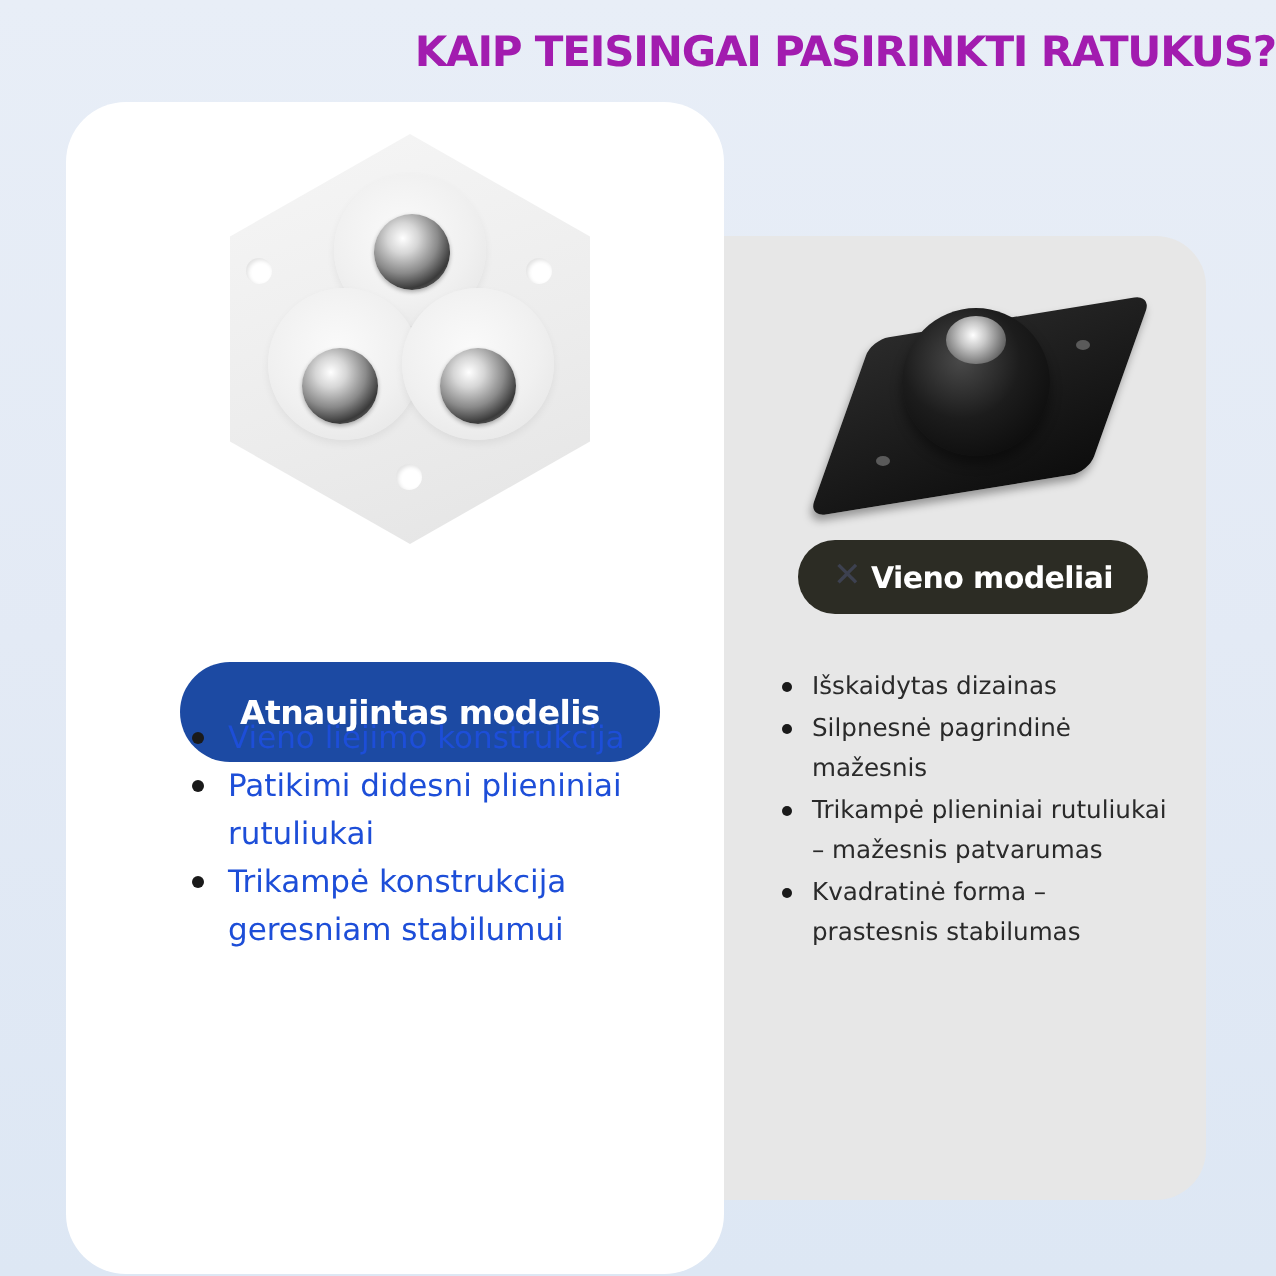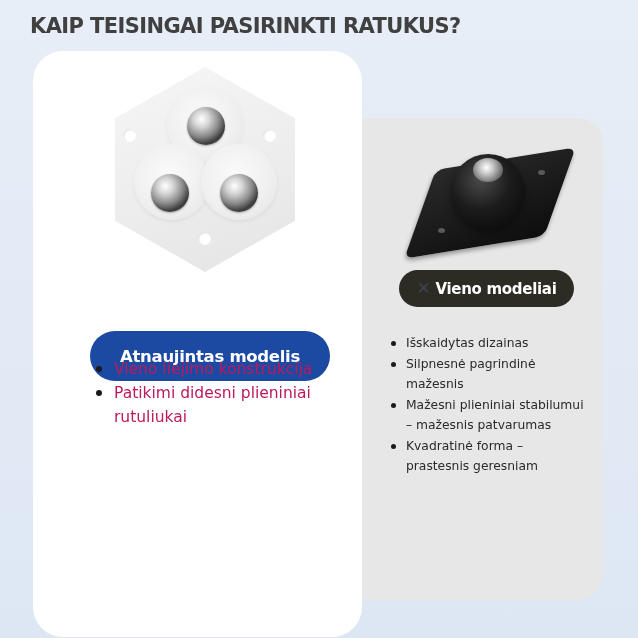--- a/index.html
+++ b/index.html
@@ -6,27 +6,27 @@
     html, body { width: 638px; height: 638px; overflow: hidden; }
     body {
       position: relative;
       background: linear-gradient(180deg, #e8eef7 0%, #e3eaf5 50%, #dde7f4 100%);
       font-family: "Liberation Sans", "DejaVu Sans", sans-serif;
       color: #1a1a1a;
     }
     .title {
       position: absolute;
       left: 0; top: 14px; width: 638px;
-      text-align: left;
+      text-align: right;
       padding-left: 30px;
       font-family: "DejaVu Sans", sans-serif;
       font-weight: bold;
       font-size: 21px;
       letter-spacing: -0.6px;
-      color: #404040;
+      color: #a21caf;
     }
     .card-new {
       position: absolute;
       left: 33px; top: 51px;
       width: 329px; height: 586px;
       background: #ffffff;
       border-radius: 30px;
     }
     .card-old {
       position: absolute;
@@ -154,21 +154,21 @@
       width: 6px; height: 6px;
       border-radius: 50%;
       background: #1a1a1a;
     }
     .list-new {
       left: 92px; top: 357px;
       width: 260px;
       font-family: "DejaVu Sans", sans-serif;
       font-size: 15.5px;
       line-height: 24px;
-      color: #be185d;
+      color: #1d4ed8;
     }
     .list-new li::before { top: 9px; }
     .list-old {
       left: 388px; top: 333px;
       width: 200px;
       font-family: "DejaVu Sans", sans-serif;
       font-size: 12.3px;
       line-height: 20.5px;
       color: #2a2a2a;
     }
@@ -209,20 +209,21 @@
 </div>
 
 <div class="btn-old">
   <span class="x-icon">✕</span>
   <span>Vieno modeliai</span>
 </div>
 
 <ul class="list list-new">
   <li>Vieno liejimo konstrukcija</li>
   <li>Patikimi didesni plieniniai rutuliukai</li>
+  <li>Trikampė konstrukcija geresniam stabilumui</li>
 </ul>
 
 <ul class="list list-old">
   <li>Išskaidytas dizainas</li>
   <li>Silpnesnė pagrindinė mažesnis</li>
-  <li>Mažesni plieniniai stabilumui – mažesnis patvarumas</li>
-  <li>Kvadratinė forma – prastesnis geresniam</li>
+  <li>Trikampė plieniniai rutuliukai – mažesnis patvarumas</li>
+  <li>Kvadratinė forma – prastesnis stabilumas</li>
 </ul>
 
 </body></html>

